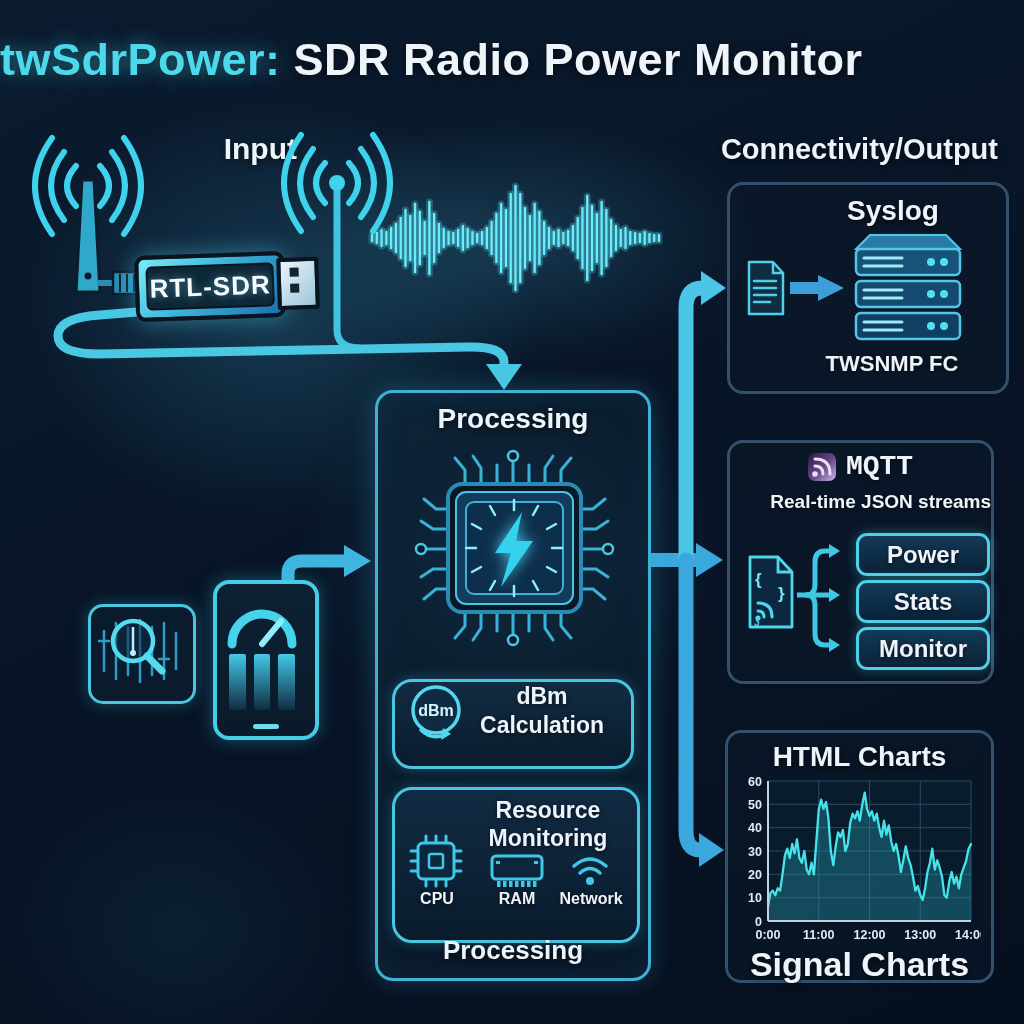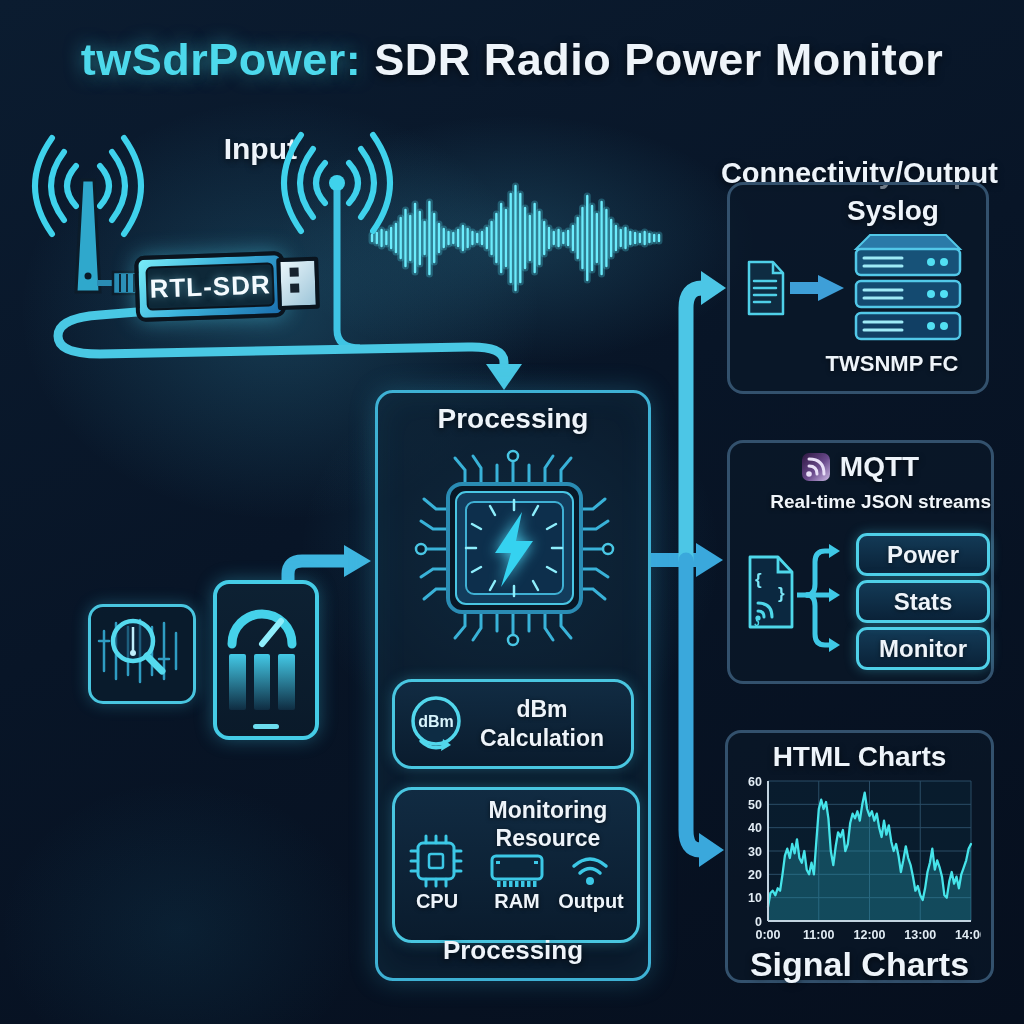--- a/index.html
+++ b/index.html
@@ -5,21 +5,21 @@
   html,body{margin:0;padding:0;background:#04090f;}
   #canvas{position:relative;width:1024px;height:1024px;overflow:hidden;
     font-family:"Liberation Sans","DejaVu Sans",sans-serif;
     background:linear-gradient(155deg,#0b1c30 0%,#081527 45%,#060f1e 100%);color:#eef4fa;}
   .glow{position:absolute;border-radius:50%;pointer-events:none;}
   .g1{left:20px;top:100px;width:520px;height:420px;background:radial-gradient(closest-side,rgba(70,190,230,.22),rgba(70,190,230,0));}
   .g2{left:275px;top:115px;width:480px;height:250px;background:radial-gradient(closest-side,rgba(80,205,245,.18),rgba(80,205,245,0));}
   .g3{left:300px;top:360px;width:420px;height:390px;background:radial-gradient(closest-side,rgba(55,180,230,.17),rgba(55,180,230,0));}
   .g4{left:0px;top:780px;width:360px;height:300px;background:radial-gradient(closest-side,rgba(40,150,190,.10),rgba(40,150,190,0));}
   .abs{position:absolute;}
-  .ttl{top:34px;left:0;width:1024px;text-align:center;font-size:45px;font-weight:bold;letter-spacing:.5px;
+  .ttl{top:34px;left:0;width:1024px;text-align:left;font-size:45px;font-weight:bold;letter-spacing:.5px;
     text-shadow:0 2px 8px rgba(0,0,0,.6);}
   .ttl .ac{color:#4dd9ec;text-shadow:0 0 18px rgba(77,217,236,.55),0 2px 6px rgba(0,0,0,.5);}
   .seclbl{font-size:30px;font-weight:bold;text-align:right;text-shadow:0 2px 6px rgba(0,0,0,.6);}
   .decor{left:0;top:0;z-index:1;}
   .z2{z-index:2;} .z3{z-index:3;}
   
   .dongle{left:135px;top:253px;width:180px;height:60px;transform:rotate(-2deg);}
   .dbody{position:absolute;left:0;top:0;width:142px;height:58px;border:4px solid #0a141e;border-radius:10px;
     background:linear-gradient(135deg,#79ecf8 0%,#3db4dc 45%,#1b6fae 100%);box-shadow:0 0 22px rgba(80,210,240,.45);}
   .dpanel{position:absolute;left:7px;top:7px;right:7px;bottom:7px;background:#0e2838;border:2px solid #0a141e;
@@ -41,35 +41,35 @@
   .flabel{left:50px;top:708px;width:190px;text-align:center;font-size:27px;font-weight:bold;line-height:1.18;
     text-shadow:0 2px 6px rgba(0,0,0,.6);}
   
   .procbox{left:375px;top:390px;width:270px;height:585px;border:3px solid #3eb1d4;border-radius:18px;
     background:rgba(14,34,52,.5);box-shadow:0 0 26px rgba(60,190,230,.25), inset 0 0 34px rgba(60,190,230,.07);}
   .ptitle{position:absolute;top:10px;left:0;width:100%;text-align:center;font-size:28px;font-weight:bold;
     text-shadow:0 2px 6px rgba(0,0,0,.6);}
   .chip-svg{position:absolute;left:15px;top:46px;}
   .innerbox{position:absolute;left:14px;width:242px;border:3px solid #49c6e0;border-radius:20px;
     background:linear-gradient(180deg,rgba(18,46,70,.85),rgba(10,28,46,.85));box-shadow:0 0 14px rgba(60,200,235,.28);}
-  .dbmbox{top:286px;height:90px;display:flex;align-items:center;padding:0 12px;box-sizing:border-box;}
+  .dbmbox{top:286px;height:90px;display:flex;align-items:flex-start;padding:0 12px;box-sizing:border-box;}
   .dbmtxt{flex:1;text-align:center;font-size:23px;font-weight:bold;line-height:1.25;text-shadow:0 1px 4px rgba(0,0,0,.55);}
   .resbox{top:394px;height:150px;}
   .restitle{position:absolute;left:72px;top:6px;width:162px;text-align:center;font-size:23px;font-weight:bold;
     line-height:1.22;text-shadow:0 1px 4px rgba(0,0,0,.55);}
-  .reslbl{position:absolute;font-size:20px;font-weight:bold;text-align:center;text-shadow:0 1px 4px rgba(0,0,0,.55);}
+  .reslbl{position:absolute;font-size:16px;font-weight:bold;text-align:center;text-shadow:0 1px 4px rgba(0,0,0,.55);}
   .pfoot{position:absolute;bottom:12px;left:0;width:100%;text-align:center;font-size:26px;font-weight:bold;
     text-shadow:0 2px 6px rgba(0,0,0,.6);}
   
   .obox{border:3px solid #33516d;border-radius:16px;background:rgba(11,26,42,.55);}
-  .syslog{left:727px;top:182px;width:256px;height:206px;}
+  .syslog{left:727px;top:182px;width:256px;height:206px;padding-left:20px;}
   .sytitle{position:absolute;top:10px;left:80px;width:166px;text-align:center;font-size:28px;font-weight:bold;text-shadow:0 2px 6px rgba(0,0,0,.6);}
   .sytarget{position:absolute;top:166px;left:76px;width:172px;text-align:center;font-size:22px;font-weight:bold;text-shadow:0 1px 4px rgba(0,0,0,.55);}
   .mqtt{left:727px;top:440px;width:261px;height:238px;}
-  .mqhead{position:absolute;top:8px;left:0;width:100%;display:flex;align-items:center;justify-content:center;gap:10px;}
+  .mqhead{position:absolute;top:8px;left:0;width:100%;display:flex;align-items:center;justify-content:center;gap:10px;font-family:Liberation Mono, monospace;}
   .mqhead .t{font-size:28px;font-weight:bold;text-shadow:0 2px 6px rgba(0,0,0,.6);}
   .mqicon{width:28px;height:28px;border-radius:7px;background:linear-gradient(135deg,#2d1640 0%,#6a4a8c 55%,#cdbbe6 100%);
     position:relative;overflow:hidden;}
   .mqsub{position:absolute;top:48px;left:0;width:100%;text-align:right;font-size:19px;font-weight:bold;
     color:#f0f5fa;text-shadow:0 1px 4px rgba(0,0,0,.55);}
   .pill{position:absolute;left:126px;width:128px;height:37px;border:3px solid #4fd0e8;border-radius:11px;
     background:linear-gradient(180deg,#133a56,#0a2238);display:flex;align-items:center;justify-content:center;
     font-size:24px;font-weight:bold;box-shadow:0 0 12px rgba(70,210,235,.35);text-shadow:0 1px 4px rgba(0,0,0,.55);}
   .charts{left:725px;top:730px;width:263px;height:247px;}
   .chtitle{position:absolute;top:8px;left:0;width:100%;text-align:center;font-size:28px;font-weight:bold;text-shadow:0 2px 6px rgba(0,0,0,.6);}
@@ -87,21 +87,21 @@
   <div class="glow g1"></div>
   <div class="glow g2"></div>
   <div class="glow g3"></div>
   <div class="glow g4"></div>
 
   <div class="abs ttl">
     <span class="ac">twSdrPower:</span><span> SDR Radio Power Monitor</span>
   </div>
 
   <div class="abs seclbl" style="left:97px;top:132px;width:200px;">Input</div>
-  <div class="abs seclbl" style="left:672px;top:133px;width:326px;font-size:29px;margin-top:24px;">Connectivity/Output</div>
+  <div class="abs seclbl" style="left:672px;top:133px;width:326px;font-size:29px;">Connectivity/Output</div>
 
   <svg class="abs decor" width="1024" height="1024">
 
     <g>
       <g stroke="#3fd2ec" stroke-width="6" fill="none" stroke-linecap="round">
         <path d="M76,166 Q58,186 76,206"></path>
           <path d="M64,152 Q38,186 64,220"></path>
           <path d="M52,138 Q18,186 52,234"></path>
         <path d="M100,166 Q118,186 100,206"></path>
           <path d="M112,152 Q138,186 112,220"></path>
@@ -381,22 +381,22 @@
         <polygon points="36,46 44,52 34,58" fill="#52d7ec"></polygon>
       </svg>
       <div class="dbmtxt">
         <div>dBm</div>
         <div>Calculation</div>
       </div>
     </div>
 
     <div class="innerbox resbox">
       <div class="restitle">
+        <div>Resource</div>
         <div>Monitoring</div>
-        <div>Resource</div>
       </div>
       <svg class="abs" style="left:14px;top:44px;" width="54" height="54" viewBox="0 0 54 54">
         <g stroke="#3cc8e6" stroke-width="3" stroke-linecap="round">
           <line x1="17" y1="2" x2="17" y2="9"></line>
             <line x1="27" y1="2" x2="27" y2="9"></line>
             <line x1="37" y1="2" x2="37" y2="9"></line>
           <line x1="17" y1="45" x2="17" y2="52"></line>
             <line x1="27" y1="45" x2="27" y2="52"></line>
             <line x1="37" y1="45" x2="37" y2="52"></line>
           <line x1="2" y1="17" x2="9" y2="17"></line>
@@ -425,21 +425,21 @@
         </g>
       </svg>
       <div class="reslbl" style="left:86px;top:100px;width:72px;">RAM</div>
       <svg class="abs" style="left:170px;top:56px;" width="50" height="44" viewBox="0 0 50 44">
         <g stroke="#3cc8e6" stroke-width="3.5" fill="none" stroke-linecap="round">
           <path d="M9,20 Q25,6 41,20"></path>
             <path d="M15,27 Q25,18 35,27"></path>
         </g>
         <circle cx="25" cy="35" r="4" fill="#3cc8e6"></circle>
       </svg>
-      <div class="reslbl" style="left:152px;top:100px;width:88px;">Output</div>
+      <div class="reslbl" style="left:152px;top:100px;width:88px;">Network</div>
     </div>
     <div class="pfoot">Processing</div>
   </div>
 
   <div class="abs z2 obox syslog">
     <div class="sytitle">Syslog</div>
     <svg class="abs" style="left:14px;top:74px;" width="44" height="58" viewBox="0 0 44 58">
       <path d="M5,3 H29 L39,14 V55 H5 Z" fill="#0e2c42" stroke="#4fd0e8" stroke-width="2.5" stroke-linejoin="round"></path>
       <path d="M29,3 V14 H39" fill="none" stroke="#4fd0e8" stroke-width="2.5"></path>
       <g stroke="#4fd0e8" stroke-width="2.5" stroke-linecap="round">

